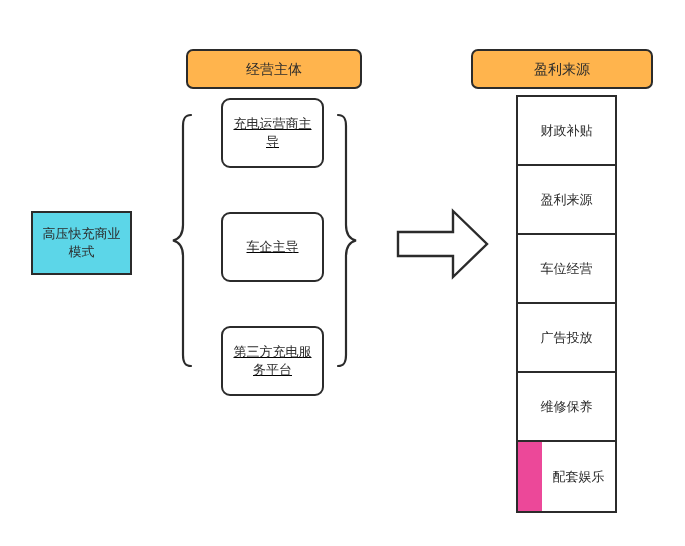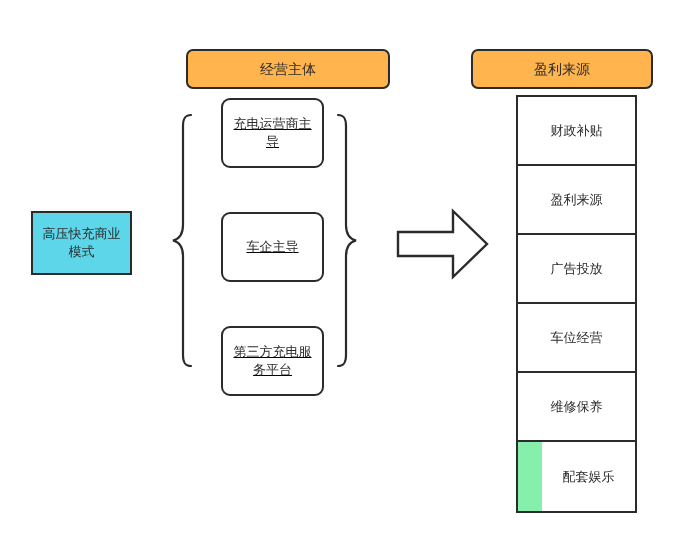--- a/index.html
+++ b/index.html
@@ -55,21 +55,21 @@
     display: flex;
     align-items: center;
     justify-content: center;
   }
   .header-pill .box-label {
     font-size: 14px;
   }
   #header-entities {
     left: 186px;
     top: 49px;
-    width: 204px;
+    width: 176px;
   }
   #header-profit {
     left: 471px;
     top: 49px;
     width: 182px;
   }
 
   
   .mid-box {
     position: absolute;
@@ -108,25 +108,25 @@
     width: 93px;
     height: 72px;
   }
   #flow-arrow svg { display: block; }
 
   
   .stack {
     position: absolute;
     left: 516px;
     top: 95px;
-    width: 121px;
+    width: 101px;
     border: 2px solid #2b2b2b;
     border-top: 2px solid #2b2b2b;
     box-sizing: border-box;
-    background: #86efac;
+    background: #ec4899;
   }
   .stack-item {
     height: 69px;
     border-bottom: 2px solid #2b2b2b;
     box-sizing: border-box;
     display: flex;
     align-items: center;
     justify-content: center;
     background: #ffffff;
   }
@@ -196,26 +196,26 @@
   </div>
 
   <div class="stack">
     <div class="stack-item">
       <span class="box-label">财政补贴</span>
     </div>
     <div class="stack-item">
       <span class="box-label">盈利来源</span>
     </div>
     <div class="stack-item">
+      <span class="box-label">车位经营</span>
+    </div>
+    <div class="stack-item">
       <span class="box-label">广告投放</span>
     </div>
     <div class="stack-item">
-      <span class="box-label">车位经营</span>
-    </div>
-    <div class="stack-item">
       <span class="box-label">维修保养</span>
     </div>
     <div class="stack-item">
       <span class="box-label">配套娱乐</span>
     </div>
   </div>
 
 
 </div>
 

